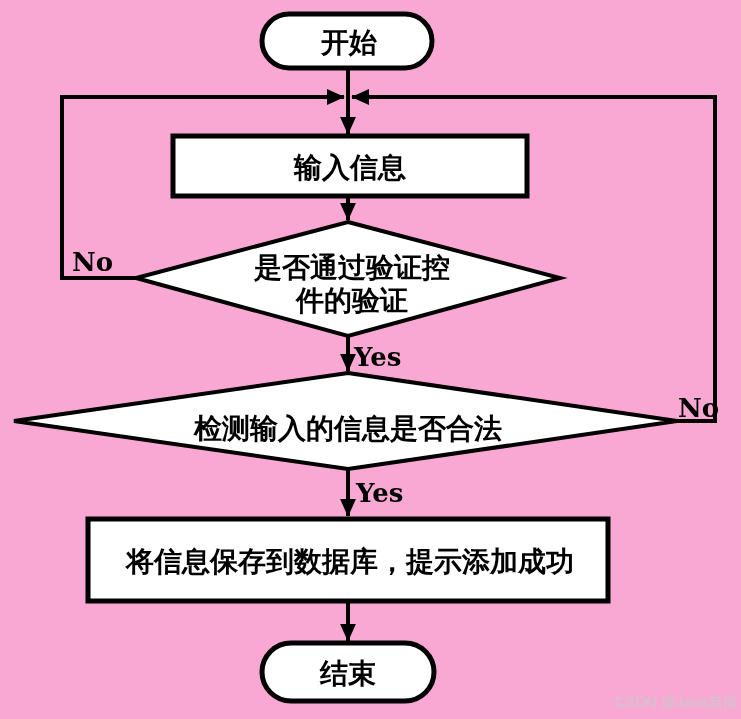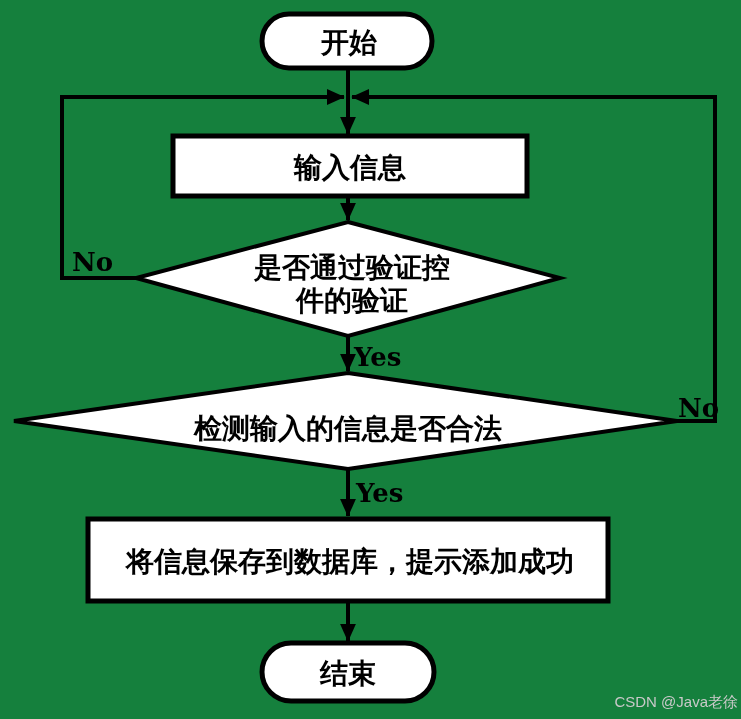--- a/index.html
+++ b/index.html
@@ -4,21 +4,21 @@
 <style>
   html, body {
     margin: 0;
     padding: 0;
     background: #ffffff;
   }
   #screen {
     position: relative;
     width: 741px;
     height: 719px;
-    background: #15803d;
+    background: #f9a8d4;
     overflow: hidden;
   }
   svg { display: block; }
   .shape {
     fill: #ffffff;
     stroke: #000000;
   }
   .line {
     fill: none;
     stroke: #000000;

